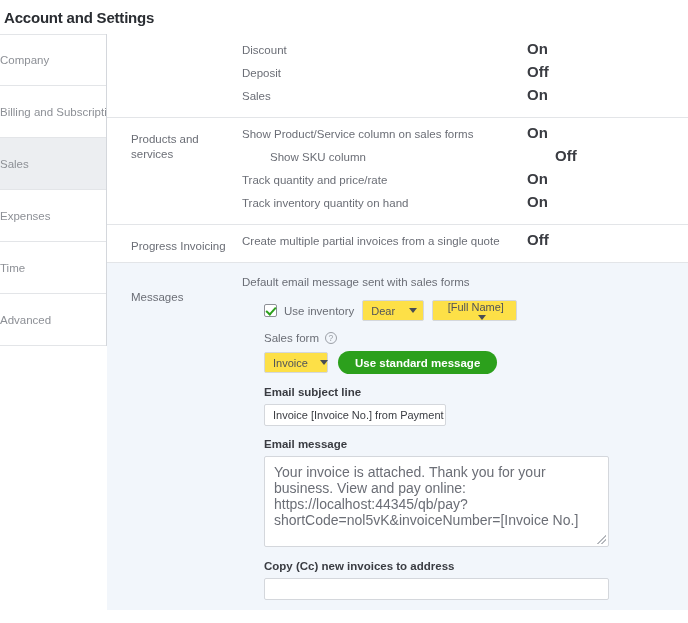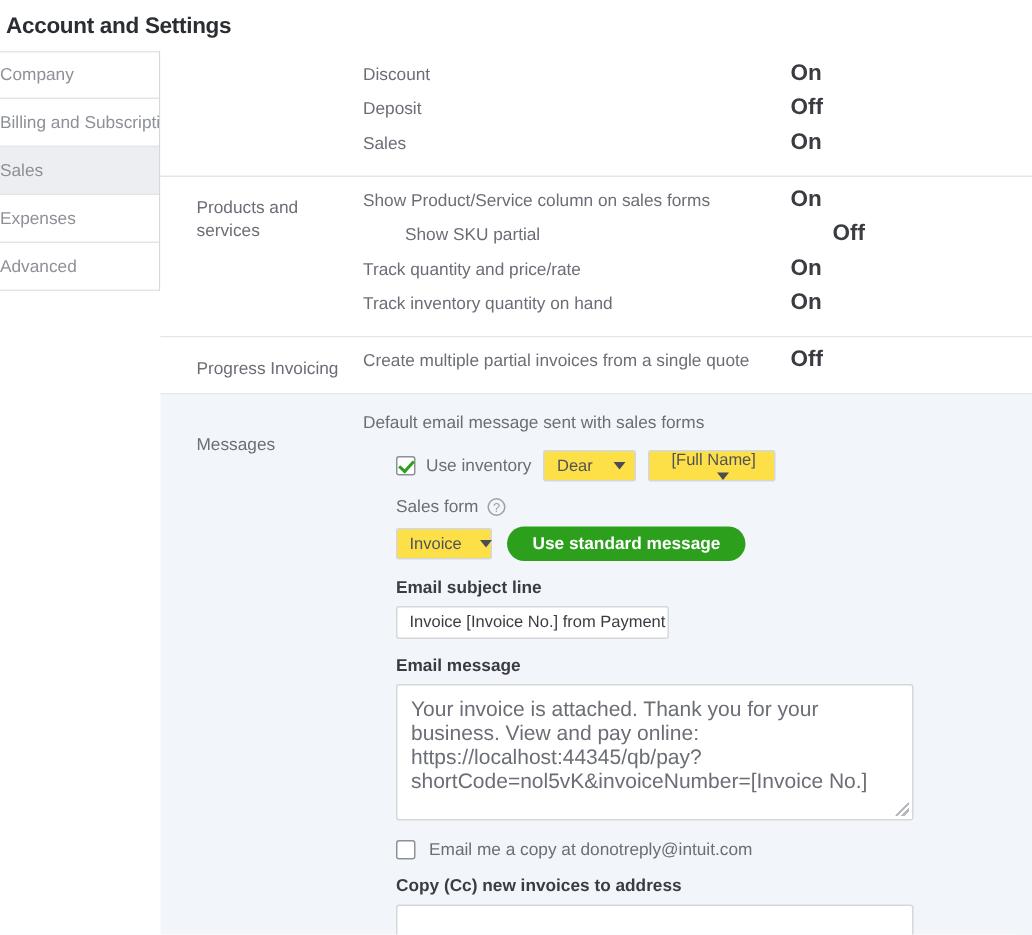--- a/index.html
+++ b/index.html
@@ -40,21 +40,21 @@
 
   
   .sidebar {
     width: 107px;
     flex: 0 0 107px;
     border-right: 1px solid #d4d7dc;
     box-sizing: border-box;
     background: #ffffff;
   }
   .nav-item {
-    height: 32px;
+    height: 52px;
     display: flex;
     align-items: center;
     padding-left: 0px;
     box-sizing: border-box;
     border-bottom: 1px solid #e3e5e8;
     font-size: 11.5px;
     color: #8d9096;
     background: #ffffff;
     white-space: nowrap;
     overflow: hidden;
@@ -321,20 +321,23 @@
     <div class="nav-item">
       <span>Billing and Subscripti...</span>
     </div>
     <div class="nav-item active">
       <span>Sales</span>
     </div>
     <div class="nav-item">
       <span>Expenses</span>
     </div>
     <div class="nav-item">
+      <span>Time</span>
+    </div>
+    <div class="nav-item">
       <span>Advanced</span>
     </div>
   </nav>
 
   <main class="content">
 
     <section class="settings-group plain">
       <div class="group-body">
         <div class="group-label"></div>
         <div class="group-rows">
@@ -358,21 +361,21 @@
 
     <section class="settings-group plain">
       <div class="group-body">
         <div class="group-label">Products and services</div>
         <div class="group-rows">
           <div class="setting-row">
             <div class="setting-name">Show Product/Service column on sales forms</div>
             <div class="setting-value">On</div>
           </div>
           <div class="setting-row">
-            <div class="setting-name indented">Show SKU partial</div>
+            <div class="setting-name indented">Show SKU column</div>
             <div class="setting-value">Off</div>
           </div>
           <div class="setting-row">
             <div class="setting-name">Track quantity and price/rate</div>
             <div class="setting-value">On</div>
           </div>
           <div class="setting-row">
             <div class="setting-name">Track inventory quantity on hand</div>
             <div class="setting-value">On</div>
           </div>
@@ -433,24 +436,20 @@
 
             <div class="field-label">Email subject line</div>
             <div class="text-input input-subject">Invoice [Invoice No.] from Payment Pla</div>
 
             <div class="field-label">Email message</div>
             <div class="textarea">
               <span>Your invoice is attached. Thank you for your business. View and pay online: https://localhost:44345/qb/pay?shortCode=nol5vK&amp;invoiceNumber=[Invoice No.]</span>
               <span class="resize-handle"></span>
             </div>
 
-            <div class="copy-row">
-              <div class="checkbox"></div>
-              <div class="copy-label">Email me a copy at donotreply@intuit.com</div>
-            </div>
 
             <div class="field-label">Copy (Cc) new invoices to address</div>
             <div class="text-input input-cc"></div>
 
           </div>
         </div>
       </div>
     </section>
 
   </main>

